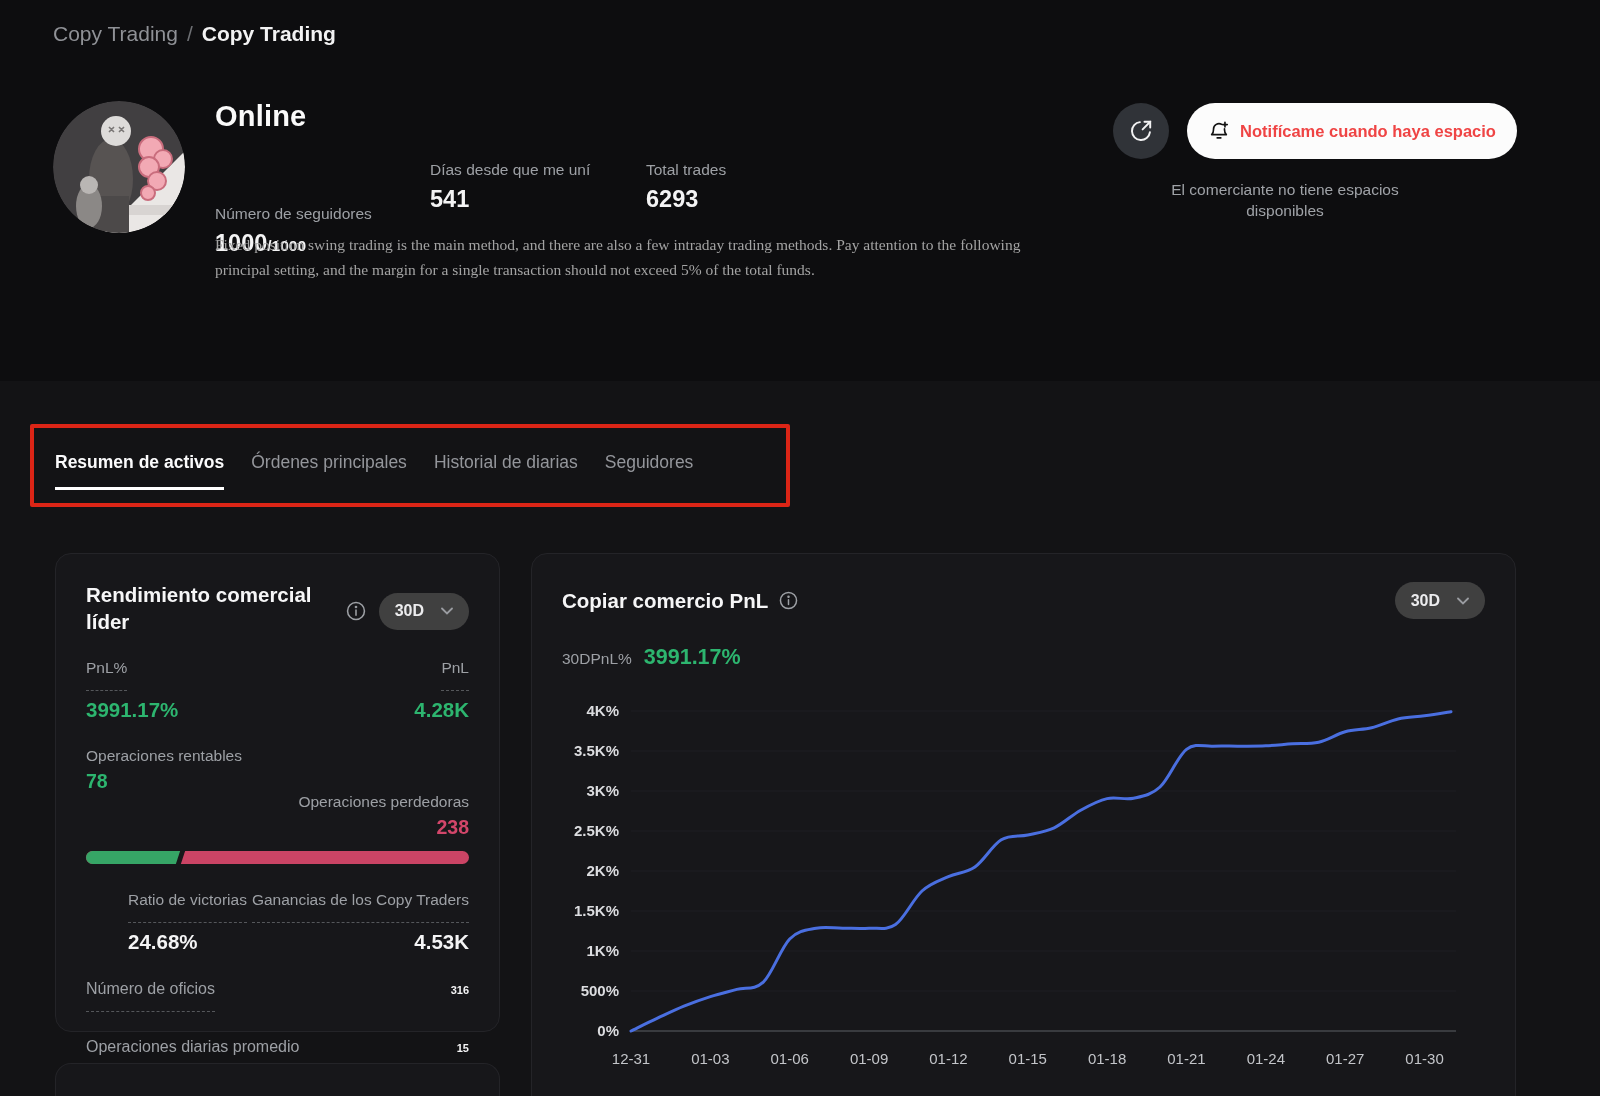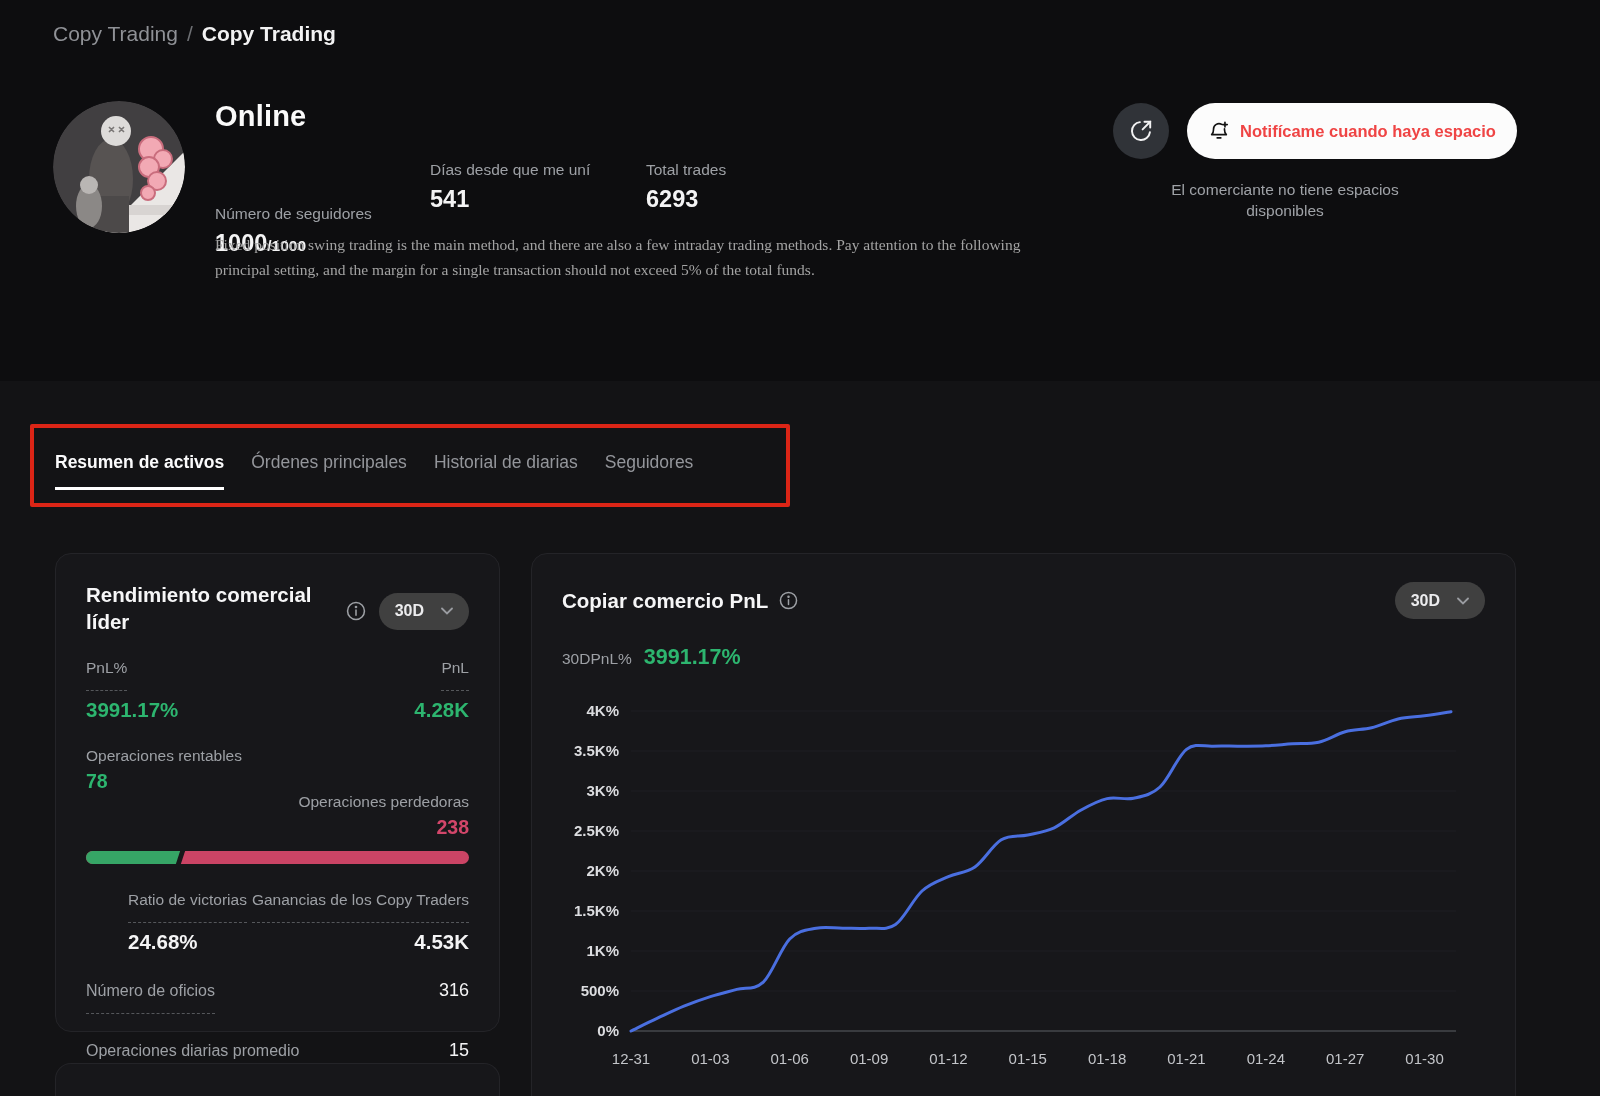--- a/index.html
+++ b/index.html
@@ -72,21 +72,21 @@
 
   .bar { position:relative; margin-top:12px; height:13px; border-radius:7px; background:#cb4465; overflow:hidden; }
   .bar-green { position:absolute; left:0; top:0; bottom:0; background:#36a566; }
   .bar-gap { position:absolute; top:-2px; bottom:-2px; width:5px; background:#17171a; transform:skewX(-18deg); }
 
   .ratio-row { display:flex; justify-content:space-between; margin-top:27px;margin-left:42px; }
   .ratio-val { margin-top:7px; font-size:20.5px; font-weight:700; color:#f4f4f5; }
 
   .kv-row { display:flex; justify-content:space-between; align-items:baseline; margin-top:26px; }
   .kv-label { font-size:16px; color:#9da0a5; }
-  .kv-val { font-size:18px; font-weight:400; color:#f4f4f5; }
+  .kv-val { font-size:11px; font-weight:700; color:#f4f4f5; }
 
   .title-with-icon { display:flex; align-items:center; gap:10px; }
   .metric-line { display:flex; align-items:baseline; gap:12px; margin-top:26px; }
   .metric-line .big { font-size:21.5px; font-weight:700; }
 
   .chart-svg { position:absolute; left:29px; top:135px; }
   .chart-svg text { font-family:"Liberation Sans", sans-serif; }
 </style>
 </head>
 <body>

